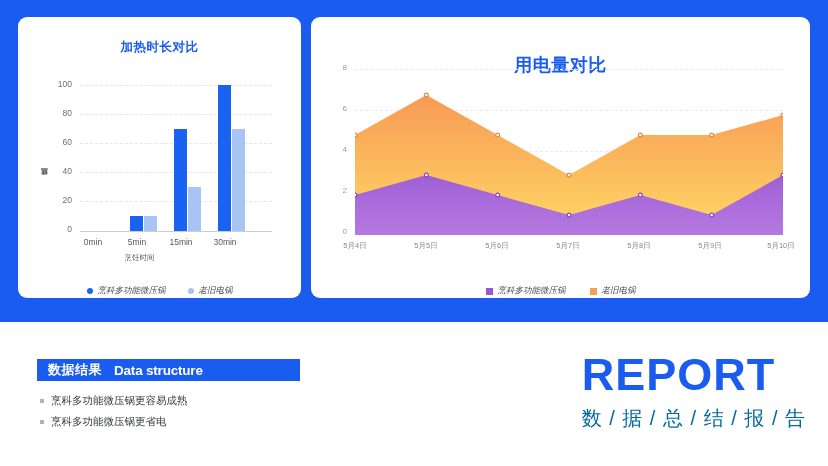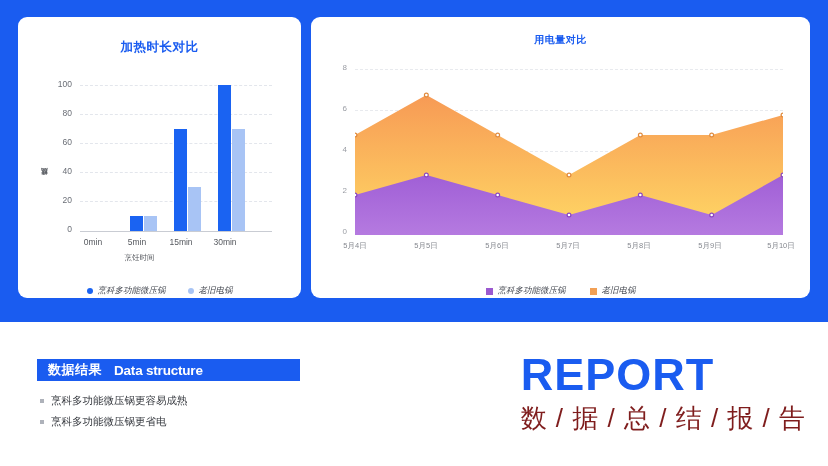--- a/index.html
+++ b/index.html
@@ -20,21 +20,21 @@
     position:absolute; background:#ffffff;border-radius:9px;
   }
   #card-left { left:18px;  top:17px; width:283px; height:281px; }
   #card-right{ left:311px; top:17px; width:499px; height:281px; }
 
   .chart-title{
     text-align:center; color:#1a5cf0; font-weight:bold;
     font-size:12.5px; letter-spacing:.5px;
   }
   #card-left .chart-title { margin-top:22px; }
-  #card-right .chart-title{ margin-top:16px; font-size:10px; }
+  #card-right .chart-title{ margin-top:36px; font-size:18px; }
 
   
   #bar-chart-area{
     position:absolute; left:0; top:46px; width:283px; height:200px;
   }
   .y-axis-title{
     position:absolute; left:22px; top:118px;
     font-size:7px; color:#55585e;
     writing-mode:vertical-rl; transform:rotate(180deg);
     letter-spacing:0px;
@@ -120,21 +120,21 @@
   .btxt{ font-size:10.5px; color:#35383e; }
 
   #report-block{
     position:absolute; right:22px; top:28px; text-align:left;
   }
   #report-word{
     color:#1a5cf0; font-weight:bold; font-size:45px;
     letter-spacing:1px; line-height:50px;
   }
   #report-sub{
-    color:#7f1d1d; font-size:26px; letter-spacing:1px; line-height:32px;
+    color:#0369a1; font-size:20px; letter-spacing:1px; line-height:32px;
     margin-top:2px;
   }
 </style>
 </head>
 <body>
 
 <div id="top-band"></div>
 
 <div class="card" id="card-left">
   <div class="chart-title">加热时长对比</div>

